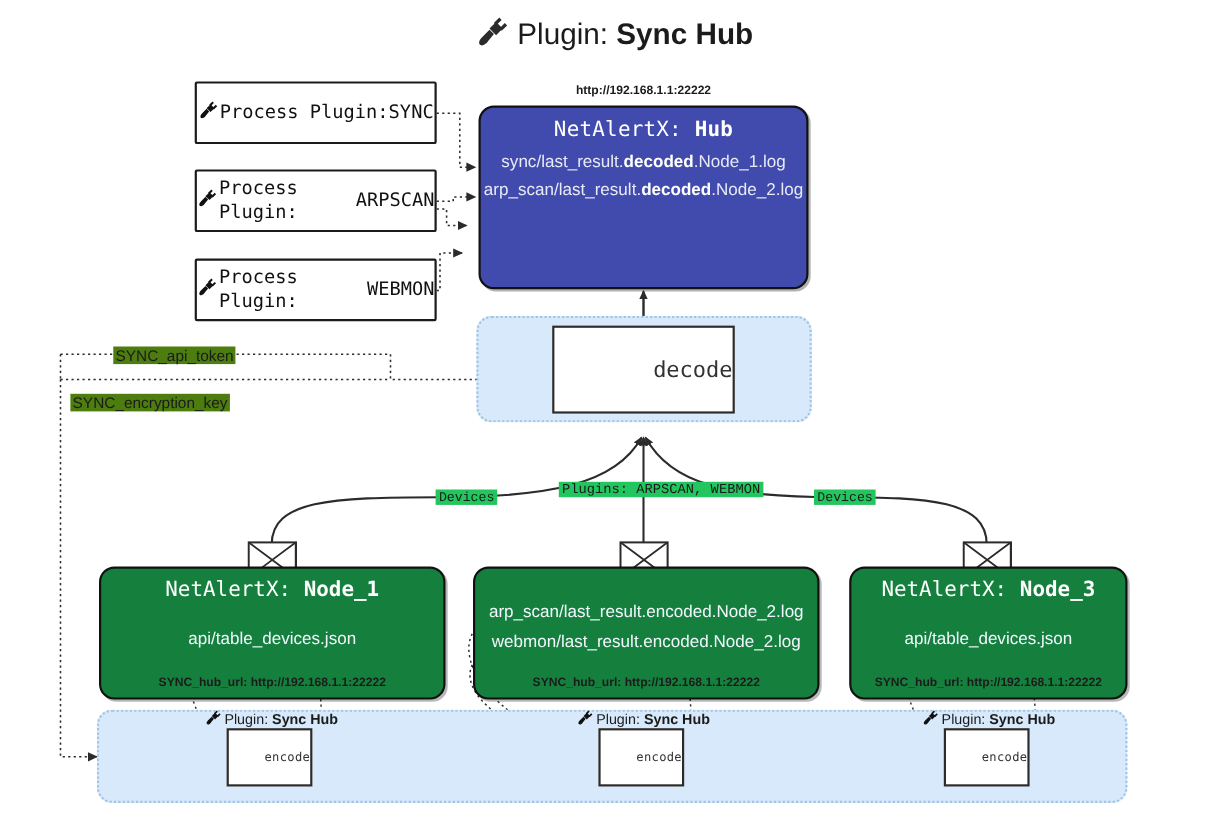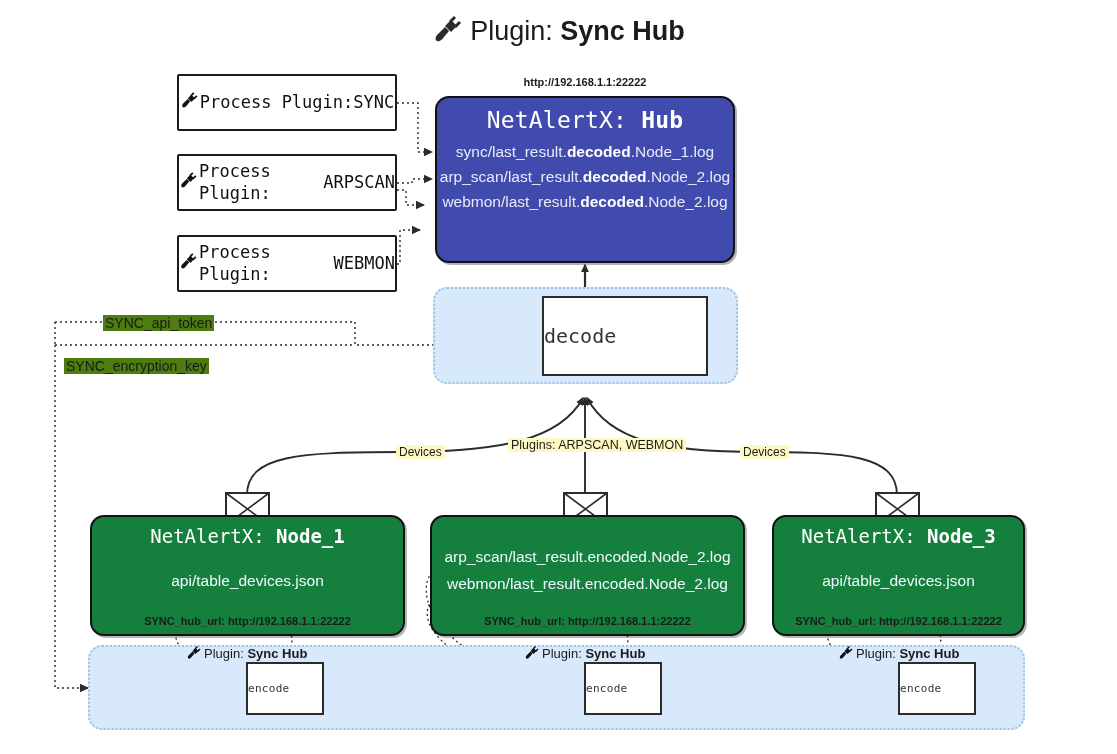--- a/index.html
+++ b/index.html
@@ -24,48 +24,48 @@
         display:flex;flex-direction:row;align-items:center;justify-content:center;
         font-family:"DejaVu Sans Mono","Liberation Mono",monospace;font-size:17px;color:#111;}
   .pbox .l1{display:flex;align-items:center;gap:2px;line-height:1.25;}
   .pbox .l2{line-height:1.25;}
 
   
   .hub{background:#404bad;border:2px solid #111;border-radius:14px;
        box-shadow:2px 2px 0 rgba(0,0,0,.30);
        display:flex;flex-direction:column;align-items:center;padding-top:9px;}
   .hub .hdr{font-family:"DejaVu Sans Mono","Liberation Mono",monospace;
-            font-size:23px;color:#ffffff;letter-spacing:.2px;margin-bottom:6px;}
+            font-size:19px;color:#ffffff;letter-spacing:.2px;margin-bottom:6px;}
   .hub .hdr b{font-weight:700;}
   .hub .line{font-size:15.5px;color:#e9eaf7;line-height:1.62;white-space:nowrap;}
   .hub .line b{font-weight:700;color:#ffffff;}
   .hub-url{font-size:11px;font-weight:700;color:#1b1b1b;text-align:center;}
 
   
   .lightbox{background:#d7e9fb;border:2px dotted #9fc4e4;border-radius:14px;}
   .whitebox{background:#ffffff;border:2px solid #2b2b2b;
-            display:flex;align-items:center;justify-content:flex-start;
-            font-family:"DejaVu Sans Mono","Liberation Mono",monospace;color:#333;margin-left:40px;}
+            display:flex;align-items:center;justify-content:flex-end;
+            font-family:"DejaVu Sans Mono","Liberation Mono",monospace;color:#333;}
   .decode{font-size:20px;}
   .encode{font-size:11px;letter-spacing:.3px;}
 
   
   .node{background:#15803d;border:2px solid #111;border-radius:14px;
         box-shadow:2px 2px 0 rgba(0,0,0,.28);
         display:flex;flex-direction:column;align-items:center;padding-top:8px;}
   .node .hdr{font-family:"DejaVu Sans Mono","Liberation Mono",monospace;
              font-size:19px;color:#ffffff;}
   .node .hdr b{font-weight:700;}
   .node .body{flex:1;display:flex;flex-direction:column;align-items:center;
               justify-content:center;gap:4px;width:100%;}
   .node .line{font-size:15.5px;color:#f2f8fe;line-height:1.5;white-space:nowrap;}
   .node .foot{font-size:11px;font-weight:700;color:#1b1b1b;padding-bottom:7px;white-space:nowrap;}
 
   
-  .elabel{font-size:12px;color:#1b1b1b;background:#fef9c3;padding:0 3px;white-space:nowrap;}
+  .elabel{font-size:12px;color:#1b1b1b;background:#22c55e;padding:0 3px;white-space:nowrap;font-family:Liberation Mono, monospace;}
   .elabel.big{font-size:12.5px;}
   .dotlabel{font-size:14px;color:#1b1b1b;background:#4d7c0f;padding:0 2px;white-space:nowrap;}
 
   
   .pcap{display:flex;align-items:center;gap:3px;font-size:13px;color:#1b1b1b;white-space:nowrap;}
   .pcap b{font-weight:700;}
 </style>
 </head>
 <body>
 
@@ -176,21 +176,20 @@
     </div>
     <div class="l2">WEBMON</div>
   </div>
 
   <div class="abs hub-url" style="left:435px;top:76px;width:300px;">http://192.168.1.1:22222</div>
 
   <div class="abs hub" style="left:435px;top:96px;width:300px;height:167px;">
     <div class="hdr"><span>NetAlertX: </span><b>Hub</b></div>
     <div class="line"><span>sync/last_result.</span><b>decoded</b><span>.Node_1.log</span></div>
     <div class="line"><span>arp_scan/last_result.</span><b>decoded</b><span>.Node_2.log</span></div>
-    <div class="line"><span>webmon/last_result.</span><b>decoded</b><span>.Node_2.log</span></div>
   </div>
 
   <div class="abs lightbox" style="left:433px;top:287px;width:305px;height:97px;"></div>
   <div class="abs whitebox decode" style="left:502px;top:296px;width:166px;height:80px;">
     <span>decode</span>
   </div>
 
   <div class="abs dotlabel" style="left:103px;top:315px;">SYNC_api_token</div>
   <div class="abs dotlabel" style="left:64px;top:358px;">SYNC_encryption_key</div>
 

